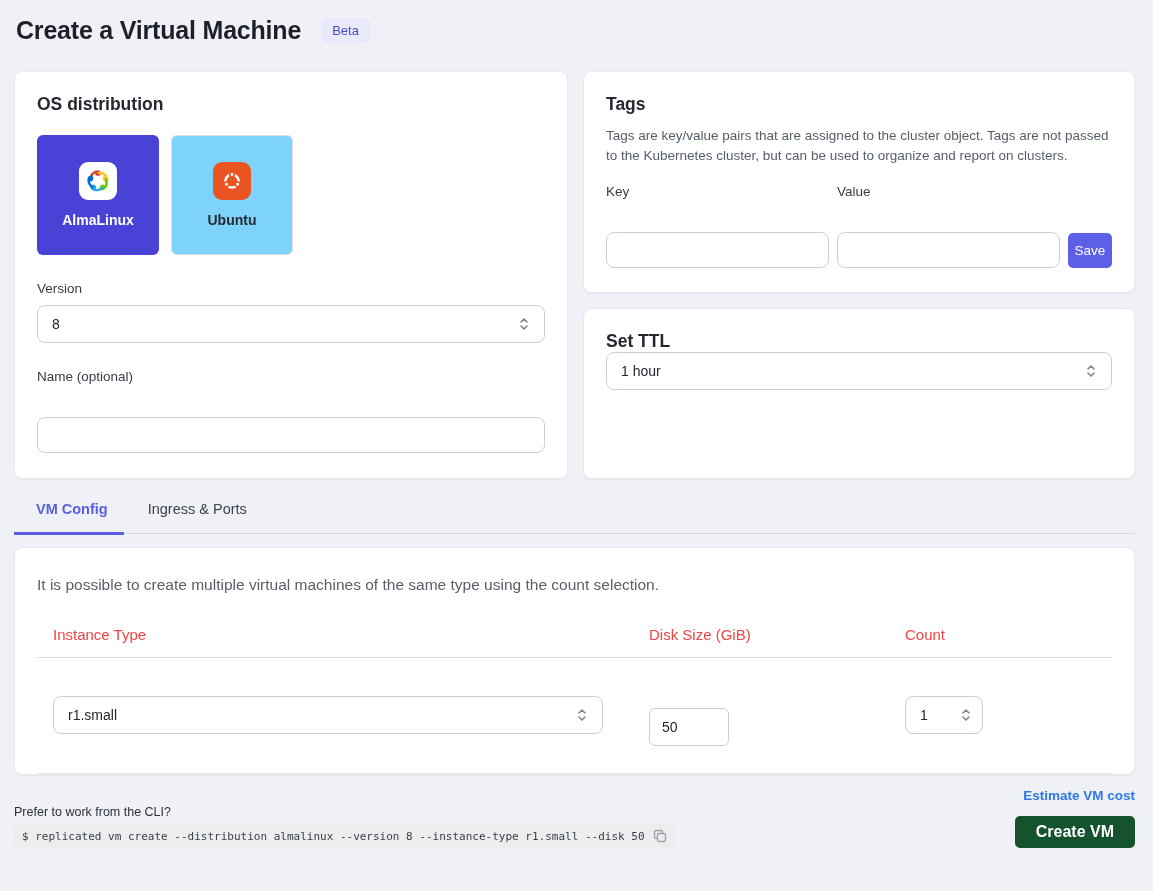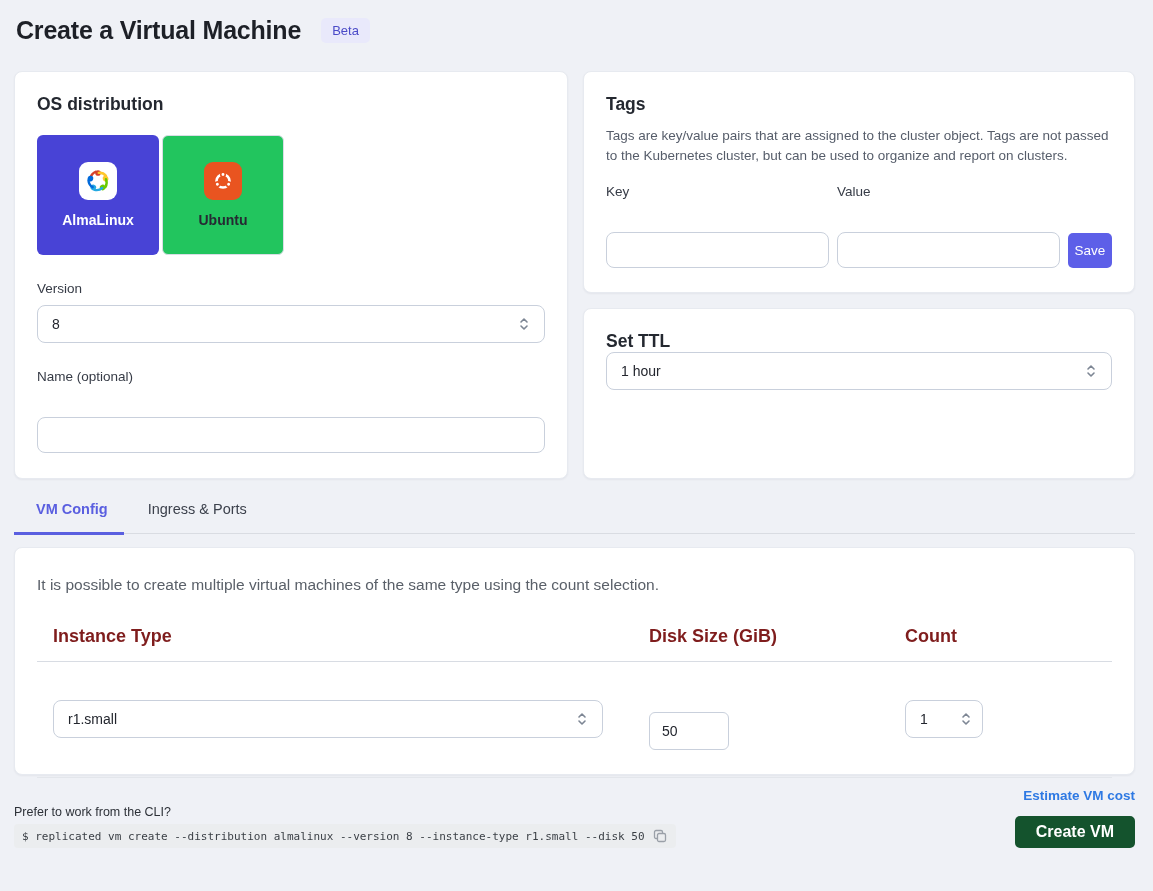--- a/index.html
+++ b/index.html
@@ -29,28 +29,28 @@
   }
   .top-grid { display: grid; grid-template-columns: 554px 1fr; gap: 15px; align-items: start; }
   .right-col { display: flex; flex-direction: column; gap: 15px; }
   .os-card { height: 408px; }
   .tags-card { height: 222px; }
   .ttl-card { height: 171px; }
 
   h2.card-title { font-size: 17.5px; font-weight: 600; color: #242830; }
 
   
-  .tiles { display: flex; gap: 3px; margin: 20px 0 26px 0; }
+  .tiles { display: flex; gap: 12px; margin: 20px 0 26px 0; }
   .tile {
     width: 122px; height: 120px; border-radius: 6px;
     display: flex; flex-direction: column; align-items: center; justify-content: center;
     gap: 12px; cursor: pointer;
   }
   .tile.selected { background: #4843d6; color: #fff; }
-  .tile.unselected { background: #22c55e; border: 1px solid #d9dde5; color: #262a33; }
+  .tile.unselected { background: #7dd3fc; border: 1px solid #d9dde5; color: #262a33; }
   .tile-label { font-size: 14px; font-weight: 700; }
   .logo-box {
     width: 38px; height: 38px; border-radius: 9px;
     display: flex; align-items: center; justify-content: center;
   }
   .logo-box.alma { background: #fff; }
   .logo-box.ubuntu { background: #e95420; }
 
   
   .field-label { display: block; font-size: 13.5px; font-weight: 500; color: #363b46; margin-bottom: 9px; }
@@ -84,21 +84,21 @@
   }
   .tab.inactive { margin-left: 24px; padding-left: 0; }
 
   
   .vm-card { margin-top: 13px; height: 228px; }
   .vm-intro { font-size: 15.5px; color: #5a6069; margin: 6px 0 0 0; }
   .vm-table-header {
     display: grid; grid-template-columns: 596px 256px 1fr;
     margin-top: 32px; padding-bottom: 14px; border-bottom: 1px solid #d8dce3;
   }
-  .col-head { font-size: 18px; font-weight: 700; color: #7f1d1d; padding-left: 16px; }
+  .col-head { font-size: 15px; font-weight: 400; color: #ef4444; padding-left: 16px; }
   .vm-table-row {
     display: grid; grid-template-columns: 596px 256px 1fr;
     padding: 26px 0 27px 0; border-bottom: 1px solid #e3e6eb; align-items: center;
   }
   .row-cell { padding-left: 16px; }
   .instance-select { width: 550px; }
   .disk-input { width: 80px; height: 38px; border-radius: 6px; }
   .count-spinner {
     width: 78px; height: 38px; border: 1px solid #c9d0dc; border-radius: 8px; background: #fff;
     display: flex; align-items: center; justify-content: space-between;

